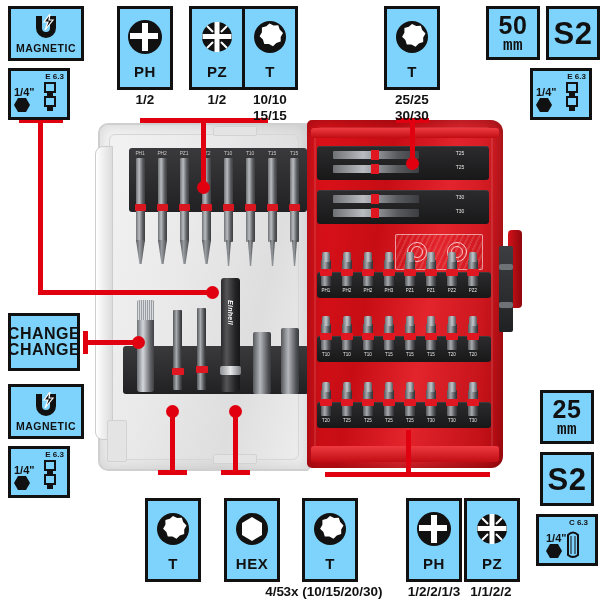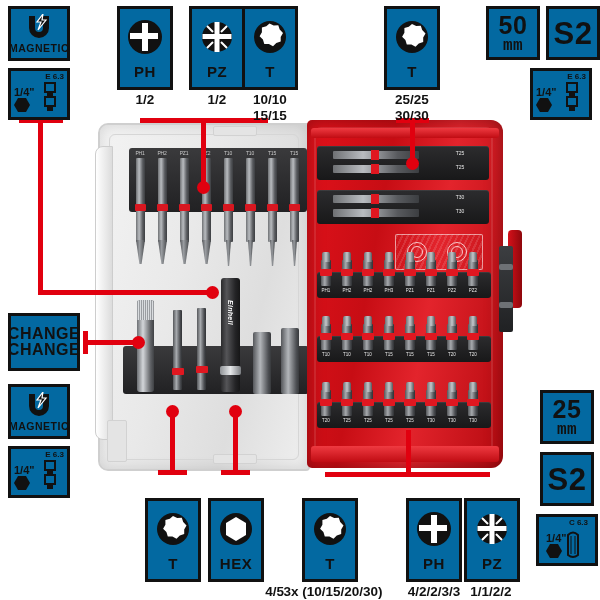--- a/index.html
+++ b/index.html
@@ -12,21 +12,21 @@
     -webkit-font-smoothing:antialiased;
   }
   .stage{position:absolute;left:0;top:0;width:600px;height:600px;}
 
   
   .abs{position:absolute;}
 
   
   .badge{
     position:absolute;
-    background:#0369a1;
+    background:#7dd3fc;
     border:3px solid #111111;
     box-sizing:border-box;
     display:flex;
     flex-direction:column;
     align-items:center;
     justify-content:center;
     z-index:6;
   }
   .badge .glyph{display:flex;align-items:center;justify-content:center;}
   .badge .blabel{
@@ -47,21 +47,21 @@
     font-size:13.5px;
     font-weight:bold;
     color:#111;
     text-align:center;
     line-height:1.18;
     white-space:pre-line;
     z-index:6;
   }
 
   
-  .box-magnetic{width:62px;height:55px;}
+  .box-magnetic{width:76px;height:55px;}
   .box-quick{width:72px;height:58px;}
   .box-mm{width:54px;height:54px;}
   .box-s2{width:54px;height:54px;}
   .box-shank{width:62px;height:52px;}
 
   .txt-magnetic{font-size:10.5px;font-weight:bold;letter-spacing:.2px;margin-top:1px;}
   .txt-quick{font-size:16px;font-weight:bold;line-height:1.02;text-align:center;}
   .txt-mm-big{font-size:25px;font-weight:bold;line-height:.92;}
   .txt-mm-small{font-size:16px;font-weight:bold;line-height:.95;font-family:Liberation Mono, monospace;}
   .txt-s2{font-size:31px;font-weight:bold;line-height:1;}
@@ -603,21 +603,21 @@
     <span class="glyph">
       <svg width="38" height="38" viewBox="0 0 38 38">
         <circle cx="19" cy="19" r="16" fill="#111"></circle>
         <path d="M19 6 l4.2 2.1 4.6 -0.4 1.4 4.4 3.3 3.3 -2.3 4.1 0 4.6 -4.4 1.4 -3.3 3.3 -4.1 -2.3 -4.6 0 -1.4 -4.4 -3.3 -3.3 2.3 -4.1 0 -4.6 4.4 -1.4 Z" fill="#fff"></path>
         <circle cx="19" cy="19" r="5.5" fill="#fff"></circle>
       </svg>
     </span>
     <span class="blabel">T</span>
   </div>
 
-  <div class="badge drive" style="left:208px;top:498px;">
+  <div class="badge drive" style="left:224px;top:498px;">
     <span class="glyph">
       <svg width="38" height="38" viewBox="0 0 38 38">
         <circle cx="19" cy="19" r="16" fill="#111"></circle>
         <polygon points="19,7 29,13 29,25 19,31 9,25 9,13" fill="#fff"></polygon>
       </svg>
     </span>
     <span class="blabel">HEX</span>
   </div>
   <div class="cap" style="left:188px;top:584px;width:96px;text-align:right;">4/5</div>
 
@@ -636,21 +636,21 @@
 
   <div class="badge drive" style="left:406px;top:498px;">
     <span class="glyph">
       <svg width="38" height="38" viewBox="0 0 38 38">
         <circle cx="19" cy="19" r="17" fill="#111"></circle>
         <path d="M16 5 h6 v10 h10 v6 h-10 v12 h-6 v-12 h-12 v-6 h12 Z" fill="#fff"></path>
       </svg>
     </span>
     <span class="blabel">PH</span>
   </div>
-  <div class="cap" style="left:386px;top:584px;width:96px;">4/2/2/3/3</div>
+  <div class="cap" style="left:386px;top:584px;width:96px;">1/2/2/1/3</div>
 
   <div class="badge drive" style="left:464px;top:498px;">
     <span class="glyph">
       <svg width="38" height="38" viewBox="0 0 38 38">
         <circle cx="19" cy="19" r="15" fill="#111"></circle>
         <path d="M16.5 4 h5 v12 h12 v5 h-12 v13 h-5 v-13 h-12 v-5 h12 Z" fill="#fff"></path>
         <path d="M9 8 L15 14 M29 8 L23 14 M9 30 L15 24 M29 30 L23 24" stroke="#fff" stroke-width="2"></path>
       </svg>
     </span>
     <span class="blabel">PZ</span>

